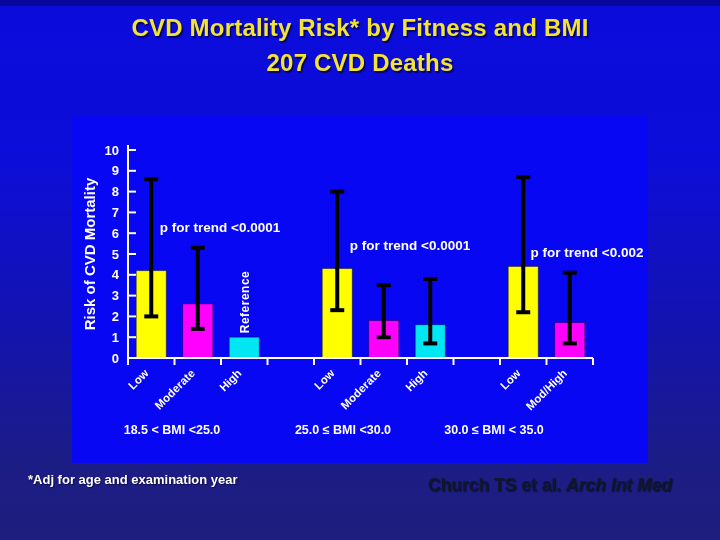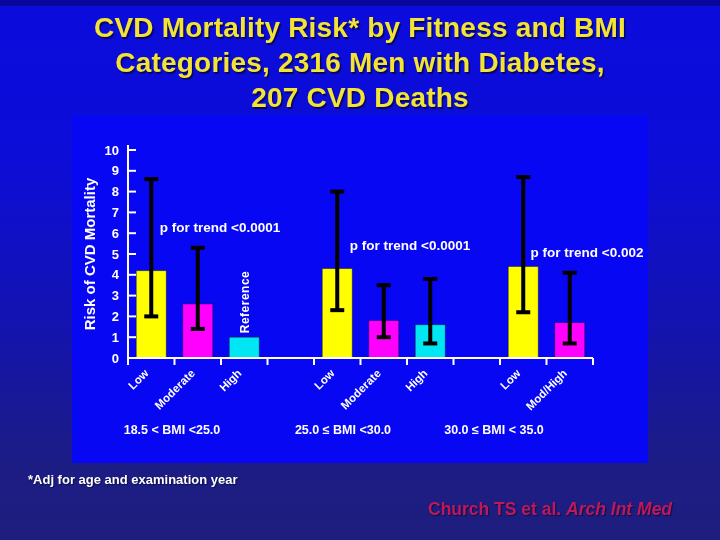--- a/index.html
+++ b/index.html
@@ -4,21 +4,21 @@
 <style>
   html,body{margin:0;padding:0;}
   body{
     width:720px;height:540px;position:relative;overflow:hidden;
     background:linear-gradient(180deg,#0b0bdc 0%, #0d0dd8 30%, #1414ad 62%, #1c1c86 85%, #1e1e7e 100%);
     font-family:"Liberation Sans", sans-serif;
   }
   .top-edge{position:absolute;top:0;left:0;width:720px;height:6px;background:rgba(0,0,40,0.35);}
   .slide-title{
     position:absolute;top:10px;left:0;width:720px;text-align:center;
-    color:#f2e335;font-size:28px;font-weight:bold;line-height:35px;
+    color:#f2e335;font-size:24px;font-weight:bold;line-height:35px;
     text-shadow:1.5px 1.5px 1px rgba(0,0,0,0.55);
     letter-spacing:0.2px;
   }
   .chart-box{
     position:absolute;left:72px;top:115px;width:576px;height:348px;
     background:#0707f3;
   }
   svg text{fill:#ffffff;}
   .ytick{font:bold 13px "Liberation Sans", sans-serif;}
   .xtick{font:bold 11.5px "Liberation Sans", sans-serif;}
@@ -26,34 +26,32 @@
   .ptrend{font:bold 13.5px "Liberation Sans", sans-serif;}
   .ylabel{font:bold 15px "Liberation Sans", sans-serif;}
   .reflabel{font:bold 12px "Liberation Sans", sans-serif;letter-spacing:0.5px;}
   .footnote{
     position:absolute;left:28px;top:472px;
     color:#ffffff;font-size:13px;font-weight:bold;
     text-shadow:1px 1px 1px rgba(0,0,0,0.5);
   }
   .citation{
     position:absolute;left:428px;top:474px;width:285px;
-    color:#be185d;font-size:17.5px;font-weight:bold;line-height:23px;
+    color:#0f172a;font-size:17.5px;font-weight:bold;line-height:23px;
     text-shadow:1px 1px 1px rgba(0,0,0,0.5);
-    margin-top:24px;
   }
   .citation .ital{font-style:italic;}
 </style>
 </head>
 <body>
 
 <div class="top-edge"></div>
 
 <div class="slide-title">
   <div>CVD Mortality Risk* by Fitness and BMI</div>
-  <div>Categories, 2316 Men with Diabetes,</div>
   <div>207 CVD Deaths</div>
 </div>
 
 <div class="chart-box">
   <svg id="chart-svg" width="576" height="348" viewBox="0 0 576 348" xmlns="http://www.w3.org/2000/svg">
       <rect x="64.25" y="155.64" width="30" height="87.36000000000001" fill="#ffff00" stroke="rgba(0,0,20,0.4)" stroke-width="1"></rect>
       <line x1="79.25" y1="64.12" x2="79.25" y2="201.4" stroke="#000000" stroke-width="4"></line>
       <line x1="72.25" y1="64.12" x2="86.25" y2="64.12" stroke="#000000" stroke-width="4"></line>
       <line x1="72.25" y1="201.4" x2="86.25" y2="201.4" stroke="#000000" stroke-width="4"></line>
       <text x="77.25" y="259" text-anchor="end" class="xtick" transform="rotate(-45 77.25 259)">Low</text>

